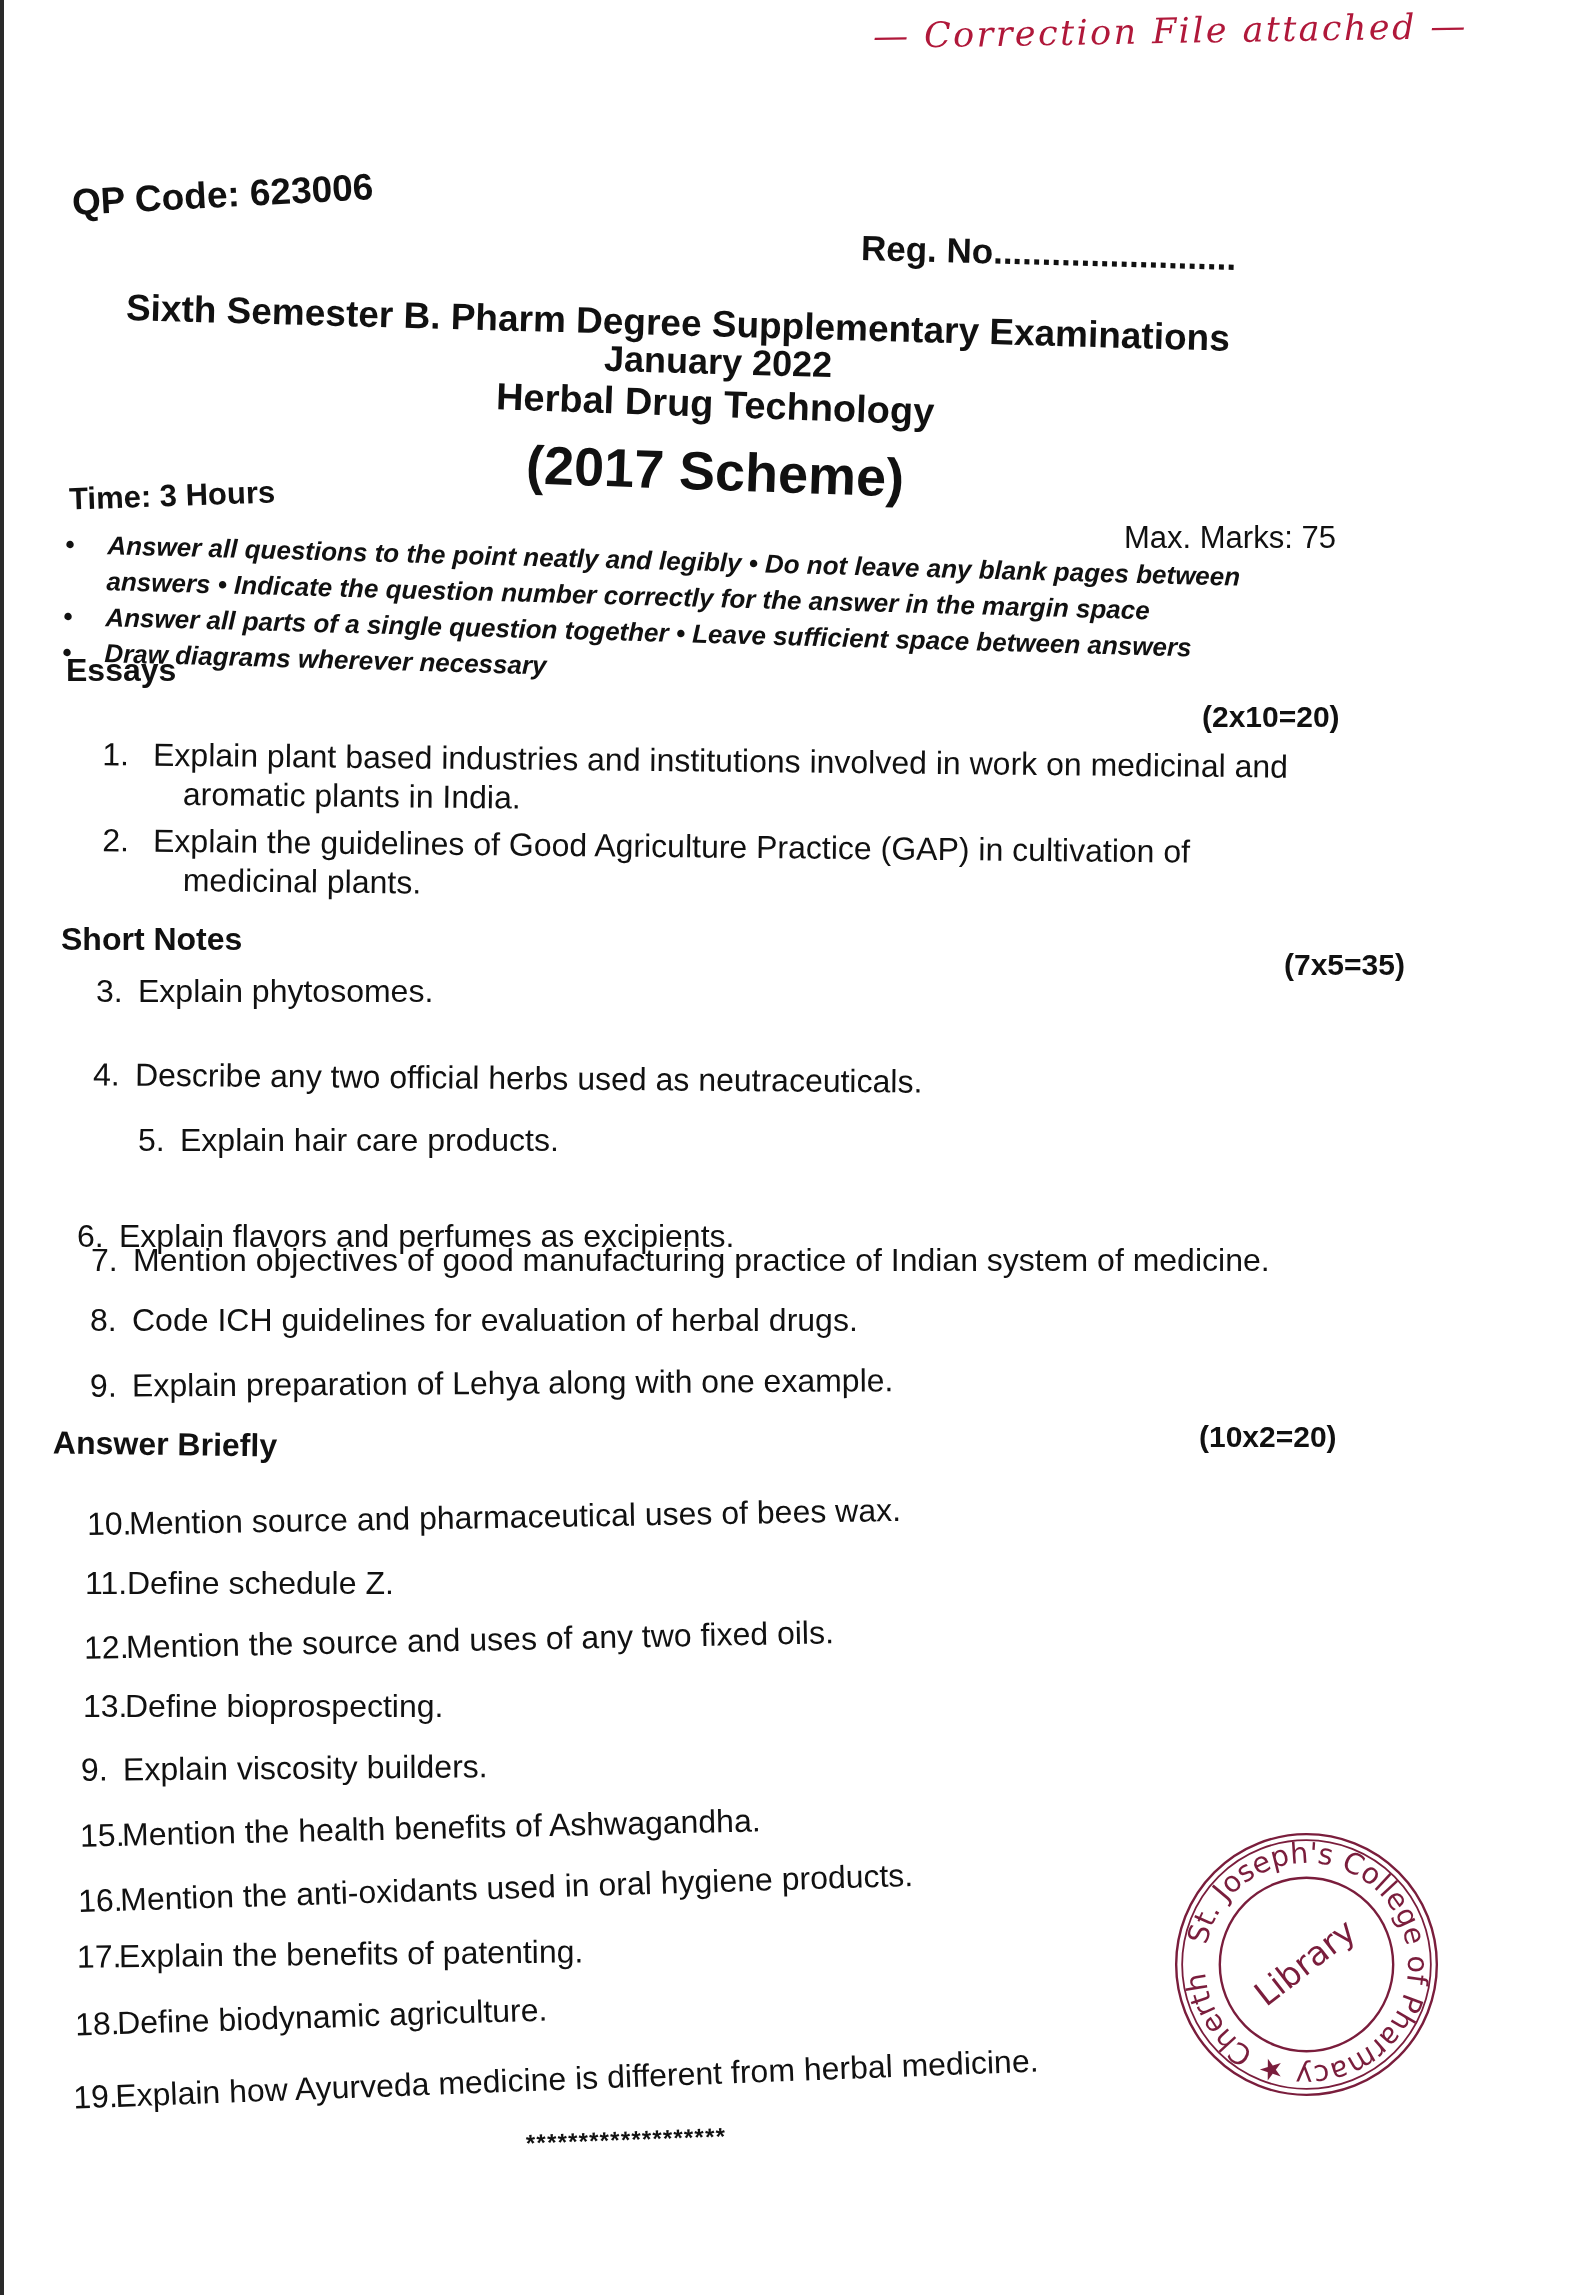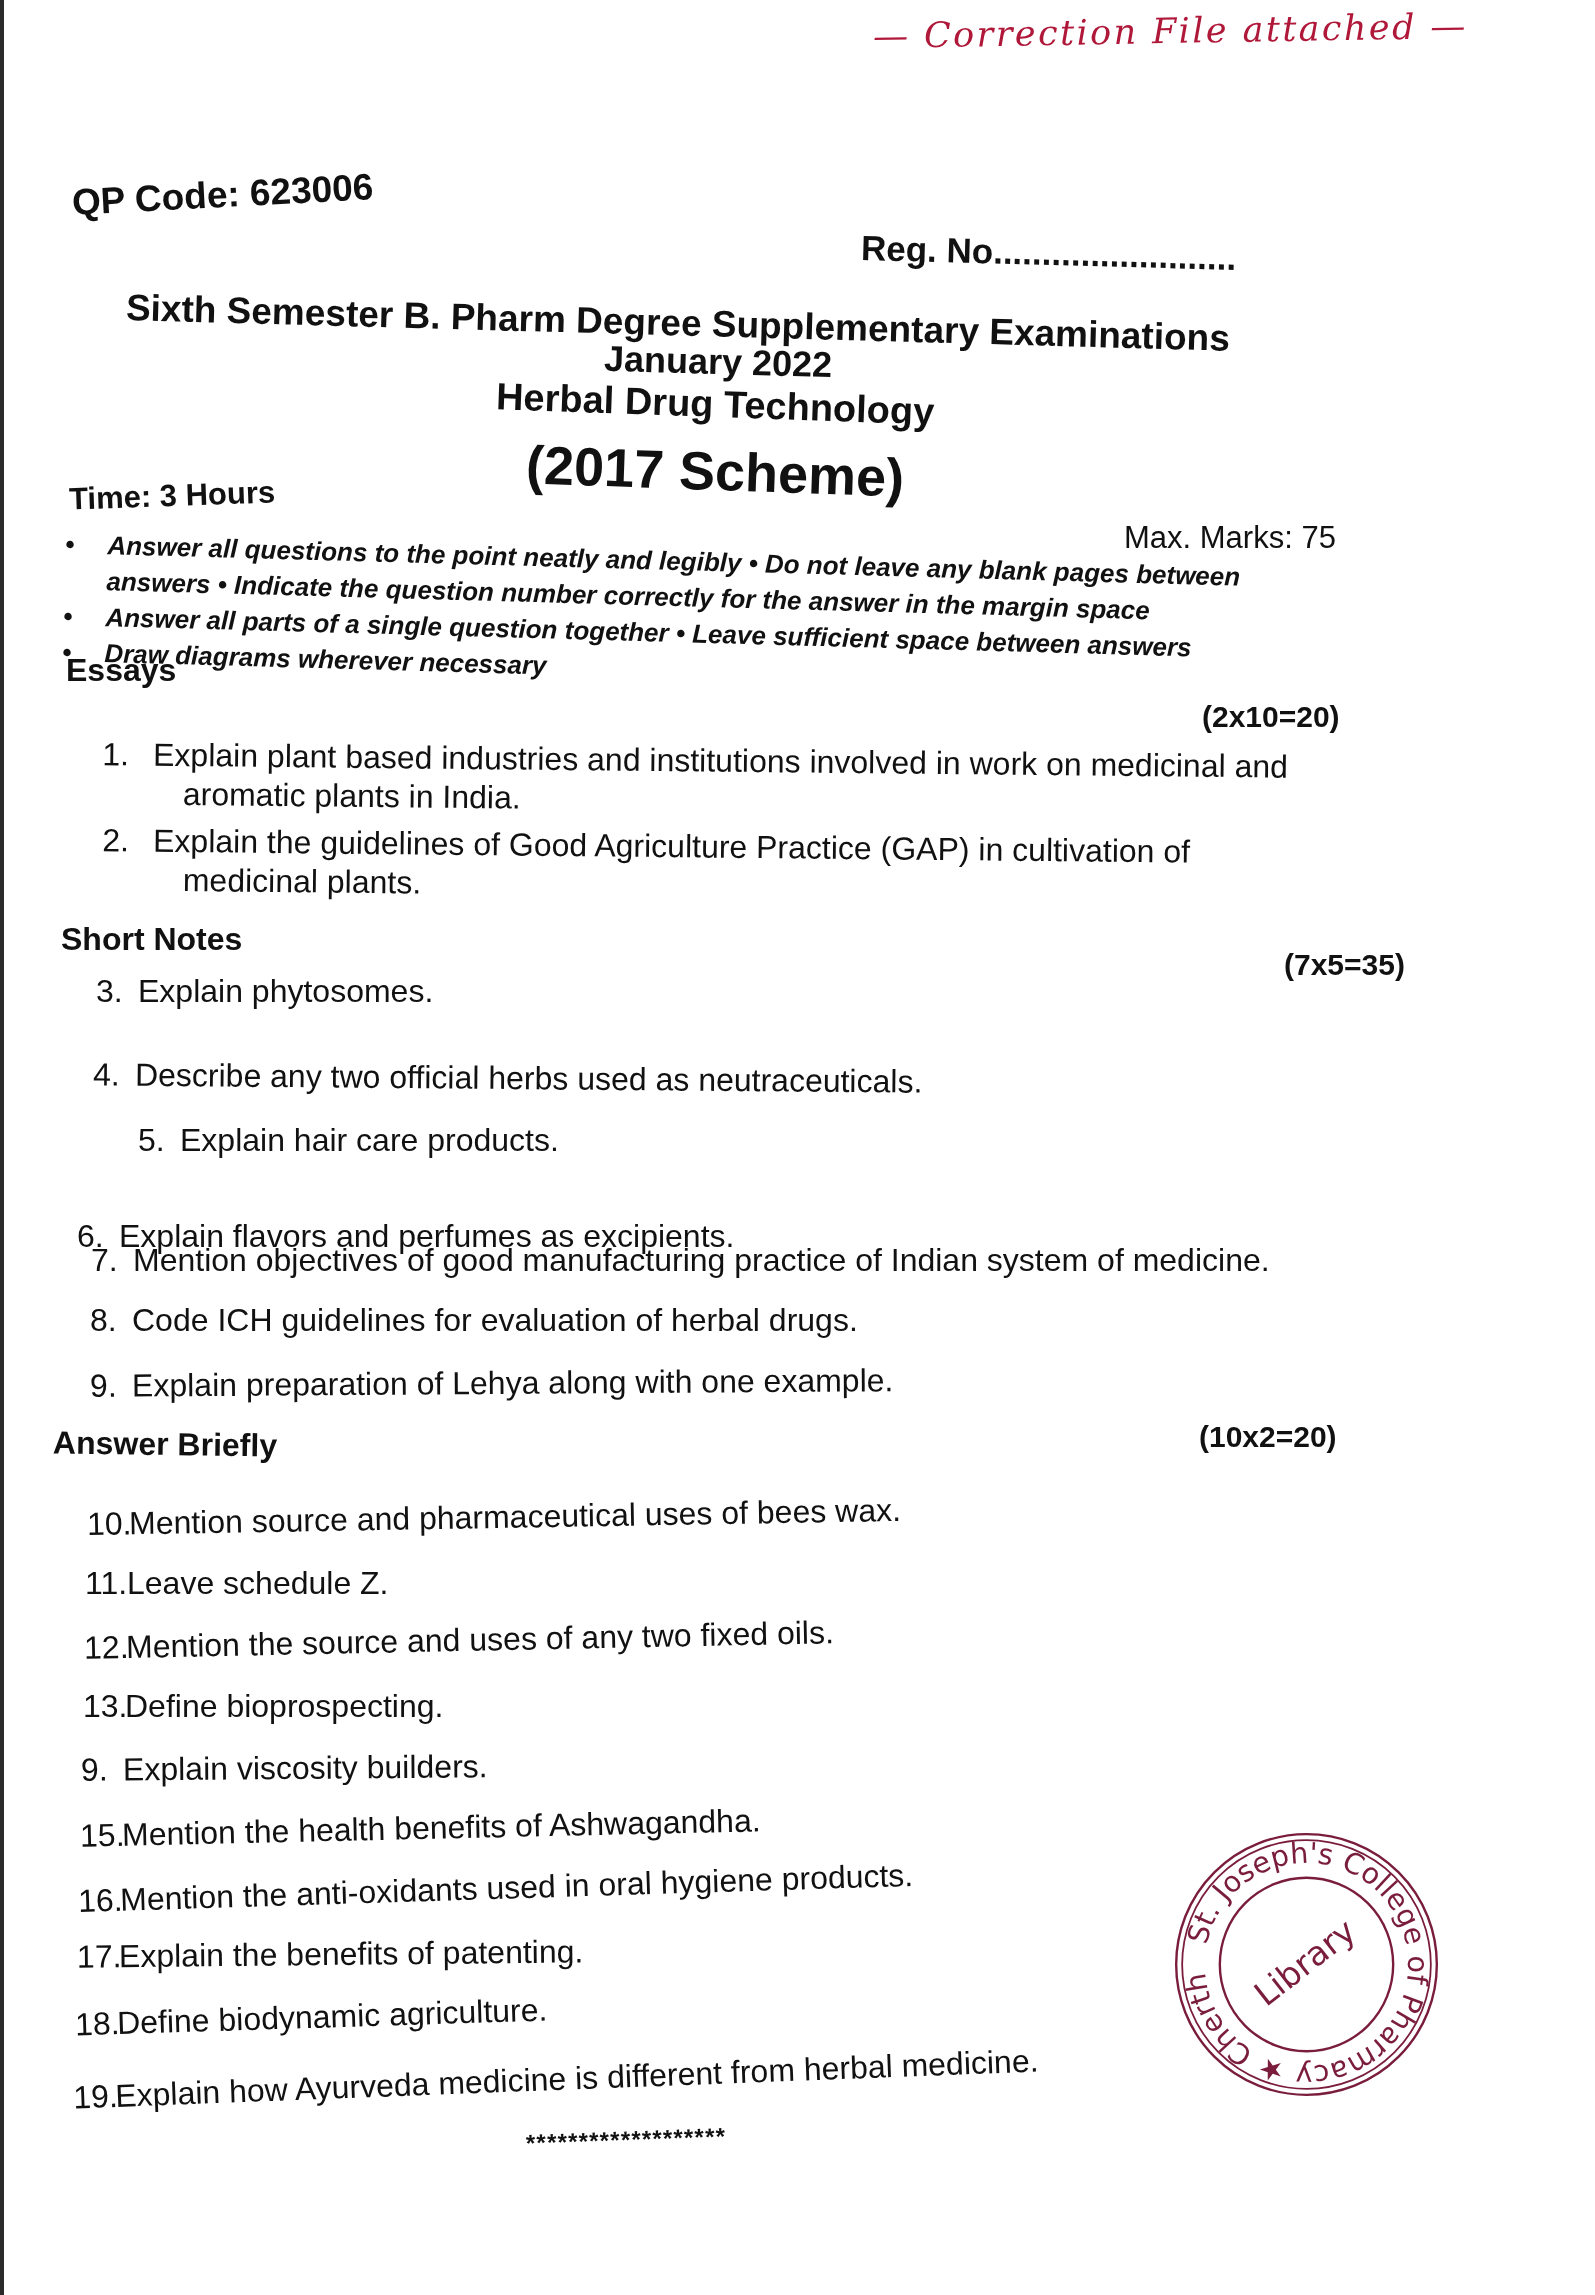--- a/index.html
+++ b/index.html
@@ -81,21 +81,21 @@
 <div class="abs q" style="left:93px; top:1121px;margin-left:45px;"><span class="num">5.</span><span>Explain hair care products.</span></div>
 <div class="abs q" style="left:77px; top:1181px;margin-top:36px;"><span class="num">6.</span><span>Explain flavors and perfumes as excipients.</span></div>
 <div class="abs q" style="left:91px; top:1241px;"><span class="num">7.</span><span>Mention objectives of good manufacturing practice of Indian system of medicine.</span></div>
 <div class="abs q" style="left:90px; top:1301px;"><span class="num">8.</span><span>Code ICH guidelines for evaluation of herbal drugs.</span></div>
 <div class="abs q" style="left:90px; top:1364px; transform:rotate(-0.4deg);"><span class="num">9.</span><span>Explain preparation of Lehya along with one example.</span></div>
 
 <div class="abs section" style="left:53px; top:1426px; transform:rotate(0.8deg);">Answer Briefly</div>
 <div class="abs marks" style="left:1199px; top:1420px;">(10x2=20)</div>
 
 <div class="abs q" style="left:87px; top:1498px; transform:rotate(-1deg);"><span class="num">10.</span><span>Mention source and pharmaceutical uses of bees wax.</span></div>
-<div class="abs q" style="left:85px; top:1564px;"><span class="num">11.</span><span>Leave schedule Z.</span></div>
+<div class="abs q" style="left:85px; top:1564px;"><span class="num">11.</span><span>Define schedule Z.</span></div>
 <div class="abs q" style="left:84px; top:1621px; transform:rotate(-1.2deg);"><span class="num">12.</span><span>Mention the source and uses of any two fixed oils.</span></div>
 <div class="abs q" style="left:83px; top:1687px;"><span class="num">13.</span><span>Define bioprospecting.</span></div>
 <div class="abs q" style="left:81px; top:1749px; transform:rotate(-0.5deg);"><span class="num">9.</span><span>Explain viscosity builders.</span></div>
 <div class="abs q" style="left:80px; top:1809px; transform:rotate(-1.3deg);"><span class="num">15.</span><span>Mention the health benefits of Ashwagandha.</span></div>
 <div class="abs q" style="left:78px; top:1869px; transform:rotate(-1.8deg);"><span class="num">16.</span><span>Mention the anti-oxidants used in oral hygiene products.</span></div>
 <div class="abs q" style="left:77px; top:1935px; transform:rotate(-0.6deg);"><span class="num">17.</span><span>Explain the benefits of patenting.</span></div>
 <div class="abs q" style="left:75px; top:1998px; transform:rotate(-1.8deg);"><span class="num">18.</span><span>Define biodynamic agriculture.</span></div>
 <div class="abs q" style="left:73px; top:2060px; transform:rotate(-2.2deg);"><span class="num">19.</span><span>Explain how Ayurveda medicine is different from herbal medicine.</span></div>
 
 <div class="abs stars">*******************</div>

